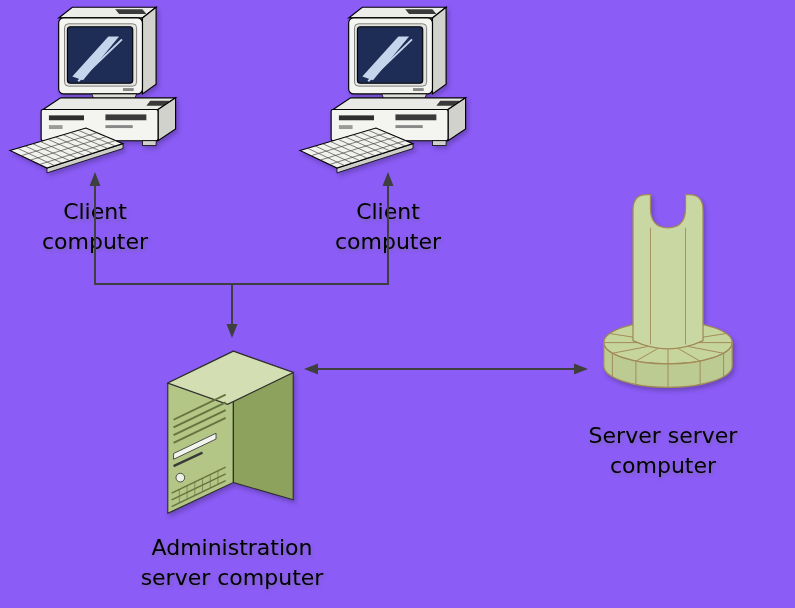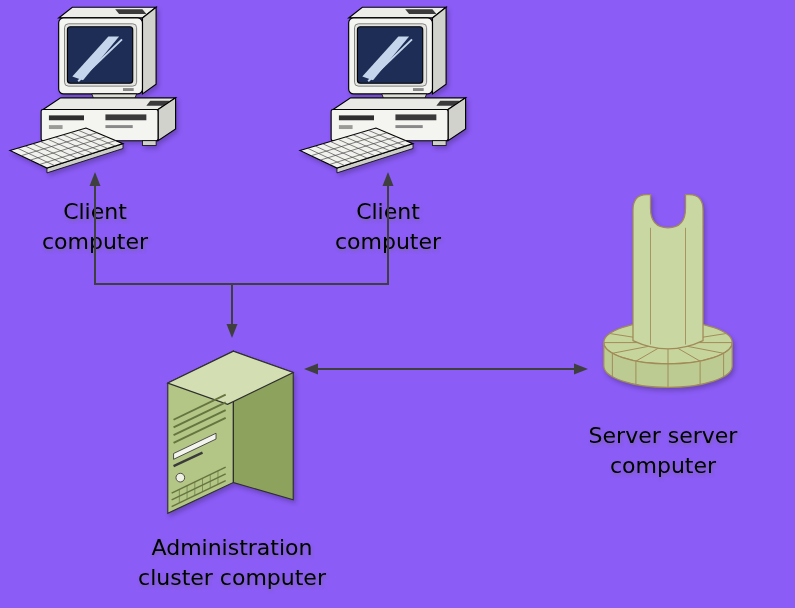--- a/index.html
+++ b/index.html
@@ -143,21 +143,21 @@
           <line x1="30" y1="161.3" x2="30" y2="175.3"></line>
           <line x1="38" y1="157.4" x2="38" y2="171.4"></line>
           <line x1="46" y1="153.6" x2="46" y2="167.6"></line>
           <line x1="54" y1="149.7" x2="54" y2="163.7"></line>
           <line x1="62" y1="145.9" x2="62" y2="159.9"></line>
         </g>
       </g>
     </svg>
   </div>
   <div class="label" style="left:112px; top:533px; width:240px;">Administration
-cluster computer</div>
+server computer</div>
 
   <div class="node" style="left:590px; top:185px;">
     <svg class="icon" viewBox="0 0 160 220" width="156" height="214">
       <ellipse cx="80" cy="162" rx="66" ry="22" fill="#c6d59c" stroke="#a18a58" stroke-width="1.3"></ellipse>
       <g stroke="#a18a58" stroke-width="1">
         <line x1="80" y1="162" x2="146" y2="162"></line>
         <line x1="80" y1="162" x2="137.2" y2="173"></line>
         <line x1="80" y1="162" x2="113" y2="181.1"></line>
         <line x1="80" y1="162" x2="80" y2="184"></line>
         <line x1="80" y1="162" x2="47" y2="181.1"></line>

